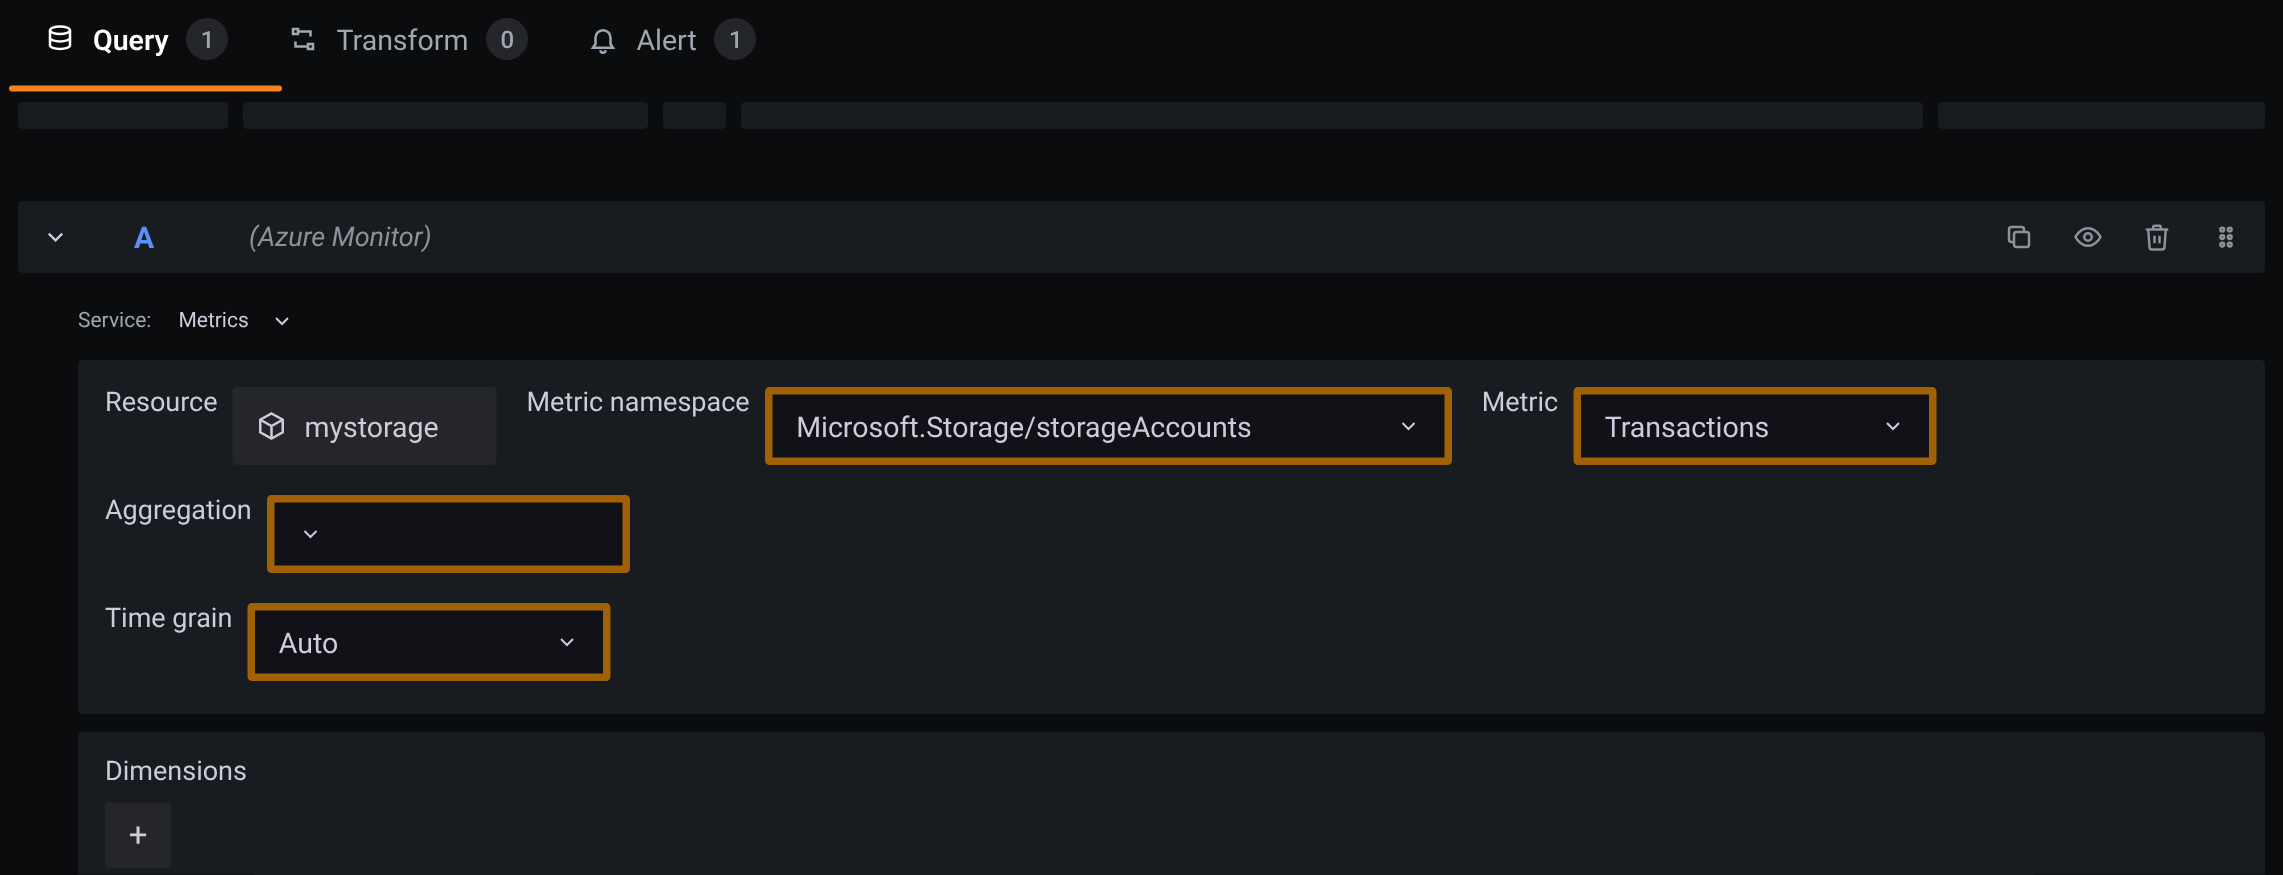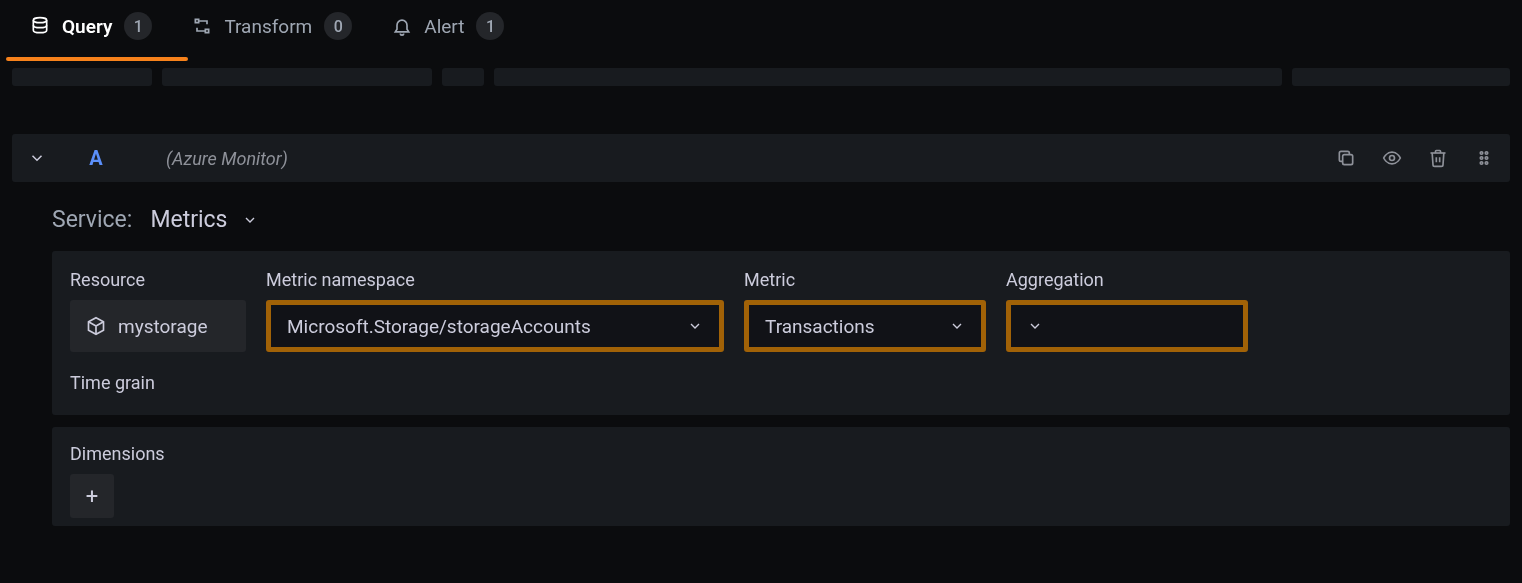--- a/index.html
+++ b/index.html
@@ -86,33 +86,33 @@
     margin-left: 44px;
   }
   .row-actions { margin-left:auto; display:flex; gap:26px; }
   .row-actions .icon { width:20px; height:20px; cursor:pointer; color:#8e9199; }
   
   .service-row {
     display:flex;
     align-items:center;
     gap: 18px;
     padding: 24px 0 0 52px;
-    font-size: 23px;
+    font-size: 14px;
     color:#9fa7b3;
   }
   .service-row .value { color:#ccccdc; display:flex; align-items:center; gap:14px; cursor:pointer;}
   
   .panel {
     margin: 18px 12px 0 52px;
     background: #181b1f;
     border-radius: 3px;
     padding: 18px 18px 22px 18px;
   }
   .form-row { display:flex; gap: 20px; flex-wrap: wrap; }
-  .field-group { display:flex; flex-direction:column; gap:10px; }
+  .field-group { display:flex; flex-direction:row; gap:10px; }
   .field-label { color:#ccccdc; font-size:18px; }
   .select, .pill-button {
     background: #111217;
     border: 5px solid #a16207;
     border-radius: 3px;
     height: 52px;
     display:flex;
     align-items:center;
     padding: 0 16px;
     gap: 12px;
@@ -278,20 +278,26 @@
       <div class="select w-agg">
         <svg viewBox="0 0 24 24" width="16" height="16">
             <polyline points="6 9 12 15 18 9"></polyline>
           </svg>
       </div>
     </div>
   </div>
   <div class="form-row mt">
     <div class="field-group">
       <span class="field-label">Time grain</span>
+      <div class="select w-tg">
+        <span class="select-text">Auto</span>
+        <svg viewBox="0 0 24 24" width="16" height="16">
+            <polyline points="6 9 12 15 18 9"></polyline>
+          </svg>
+      </div>
     </div>
   </div>
 </div>
 
 <div class="panel2">
   <span class="field-label">Dimensions</span>
   <div class="add-btn">
     <span>+</span>
   </div>
 </div>

